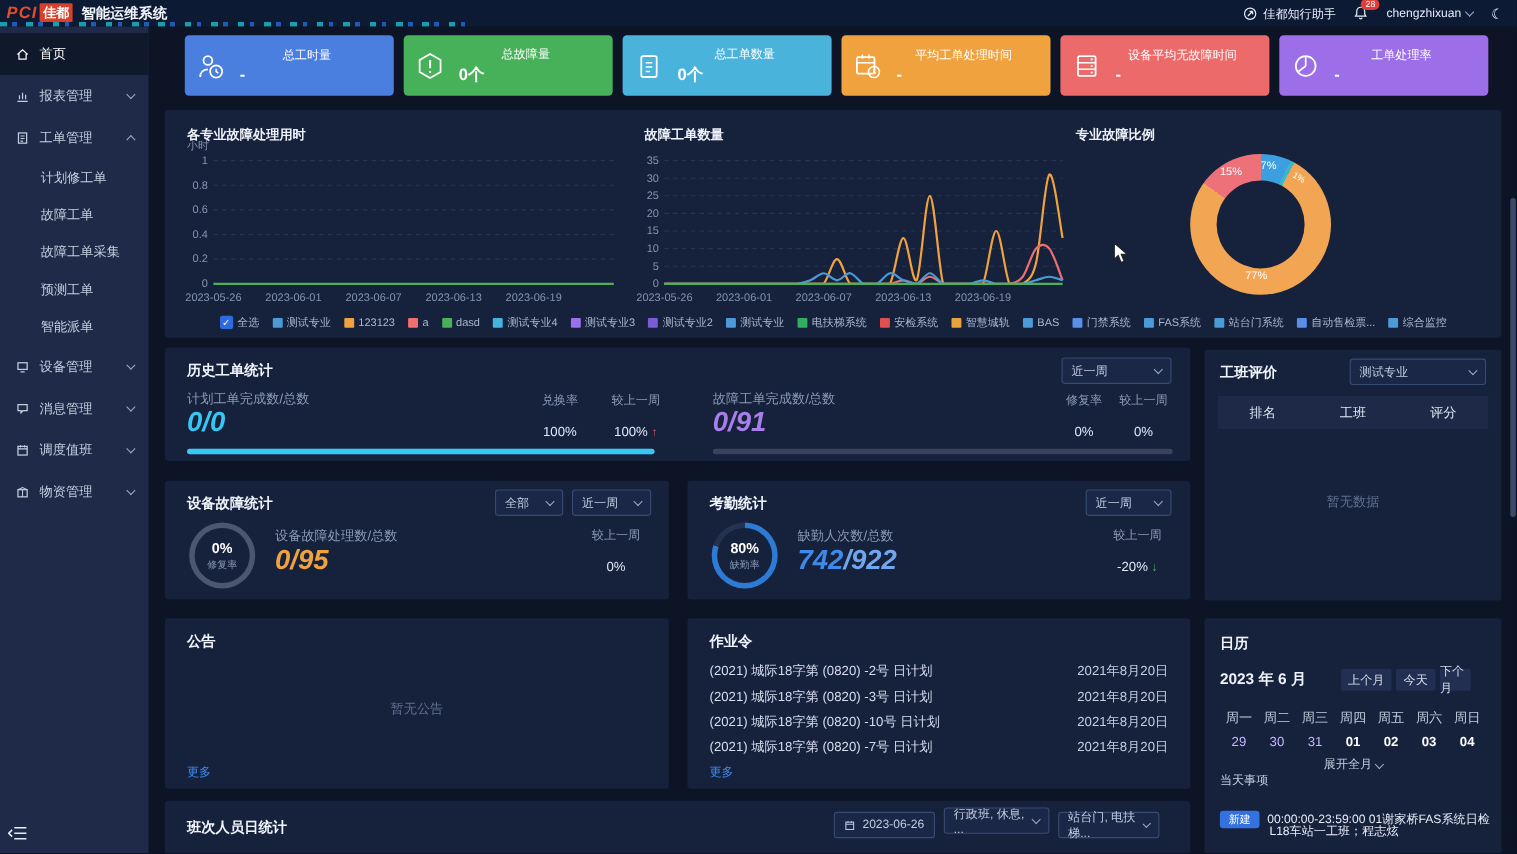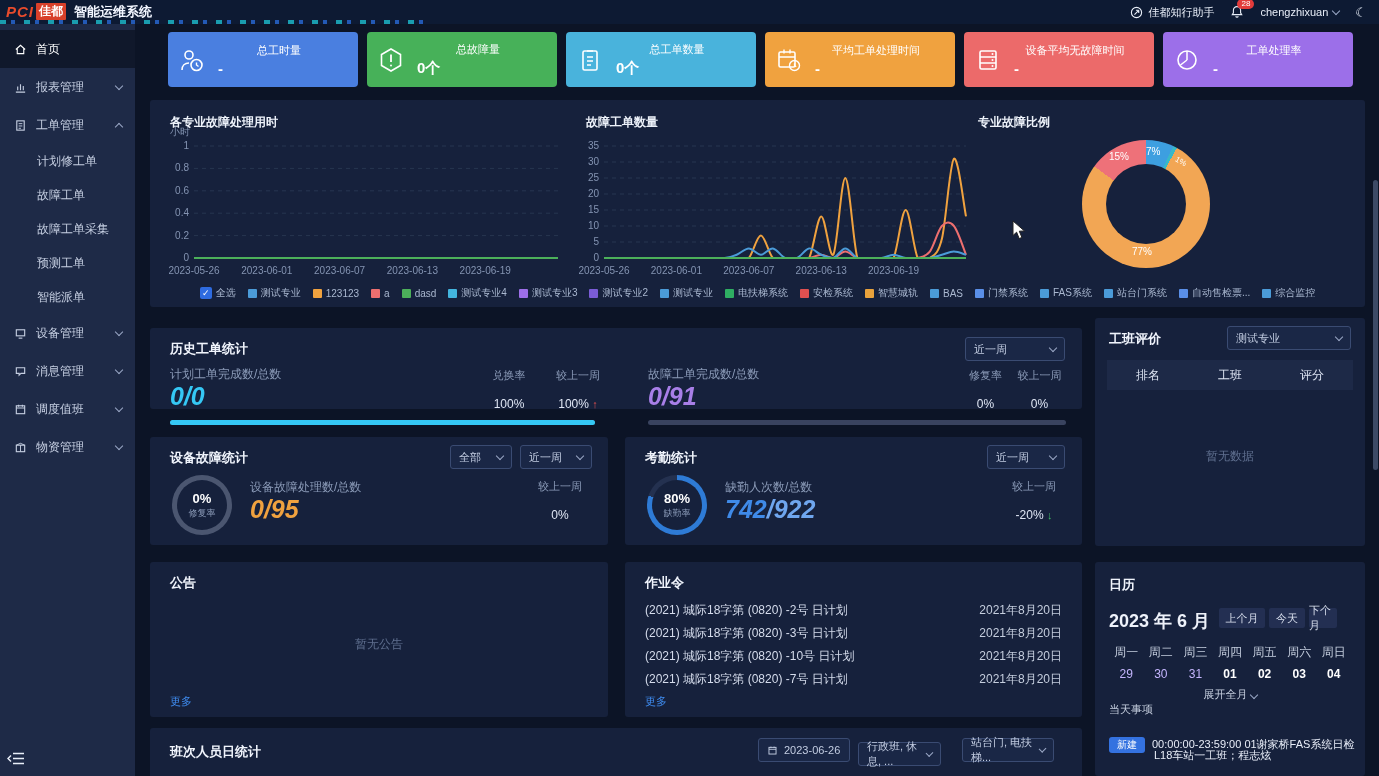--- a/index.html
+++ b/index.html
@@ -378,21 +378,21 @@
           <span class="lg-box" style="background: rgb(90, 143, 232);"></span>
           <span>自动售检票...</span>
         </span>
       <span class="lg-item">
           <span class="lg-box" style="background: rgb(75, 155, 216);"></span>
           <span>综合监控</span>
         </span>
     </div>
   </section>
 
-  <section class="panel" style="left:150px;top:328px;width:932px;height:81px">
+  <section class="panel" style="left:150px;top:316px;width:932px;height:103px">
     <div class="ptitle" style="left:20px;top:12px">历史工单统计</div>
     <div class="select" style="left:815px;top:9px;width:100px">
         <span>近一周</span>
         <span class="chev"></span>
       </div>
     <span class="biglabel" style="left:20px;top:38px">计划工单完成数/总数</span>
     <span class="bigval" style="left: 20px; top: 54px; color: rgb(53, 200, 245);">0/0</span>
     <div class="minicol" style="left:330px;top:40px;width:58px"><span>兑换率</span><span class="mv">100%</span></div>
     <div class="minicol" style="left:396px;top:40px;width:64px"><span>较上一周</span><span class="mv"><span>100%</span> <span class="arrow up">↑</span></span></div>
     <div class="bar" style="left:20px;top:92px;width:425px">
@@ -481,21 +481,21 @@
       </div>
     <div class="order-row" style="top:109px">
         <span>(2021) 城际18字第 (0820) -7号 日计划</span>
         <span style="color:#c5cede">2021年8月20日</span>
       </div>
     <span class="more-link" style="left:20px;top:132px">更多</span>
   </section>
 
   <section class="panel" style="left:1095px;top:562px;width:270px;height:214px">
     <div class="ptitle" style="left:14px;top:14px">日历</div>
-    <div style="position:absolute;left:14px;top:47px;font-size:18px;font-weight:bold;color:#eef2fa">2023 年 6 月</div>
+    <div style="position:absolute;left:14px;top:47px;font-size:14px;font-weight:bold;color:#eef2fa">2023 年 6 月</div>
     <div class="cal-btn" style="left:124px;top:46px;width:46px">上个月</div>
     <div class="cal-btn" style="left:174px;top:46px;width:36px">今天</div>
     <div class="cal-btn" style="left:214px;top:46px;width:28px">下个月</div>
     <div class="cal-grid" style="top:82px">
       <span class="wk">周一</span>
         <span class="wk">周二</span>
         <span class="wk">周三</span>
         <span class="wk">周四</span>
         <span class="wk">周五</span>
         <span class="wk">周六</span>
@@ -521,21 +521,21 @@
 
   <section class="panel" style="left:150px;top:728px;width:932px;height:60px">
     <div class="ptitle" style="left:20px;top:15px">班次人员日统计</div>
     <div class="select" style="left:608px;top:10px;width:92px;justify-content:flex-start;gap:6px">
       <svg width="11" height="11" viewBox="0 0 14 14">
           <rect x="2.5" y="3" width="9" height="8.5" fill="none" stroke="#c3cde2" stroke-width="1.2"></rect>
           <path d="M2.5 5.5 H11.5 M5 2 V4 M9 2 V4" stroke="#c3cde2" stroke-width="1.1"></path>
         </svg>
       <span>2023-06-26</span>
     </div>
-    <div class="select" style="left:708px;top:14px;width:83px">
+    <div class="select" style="left:708px;top:6px;width:96px">
         <span>行政班, 休息, ...</span>
         <span class="chev"></span>
       </div>
     <div class="select" style="left:812px;top:10px;width:92px">
         <span>站台门, 电扶梯...</span>
         <span class="chev"></span>
       </div>
 
   </section>
 

